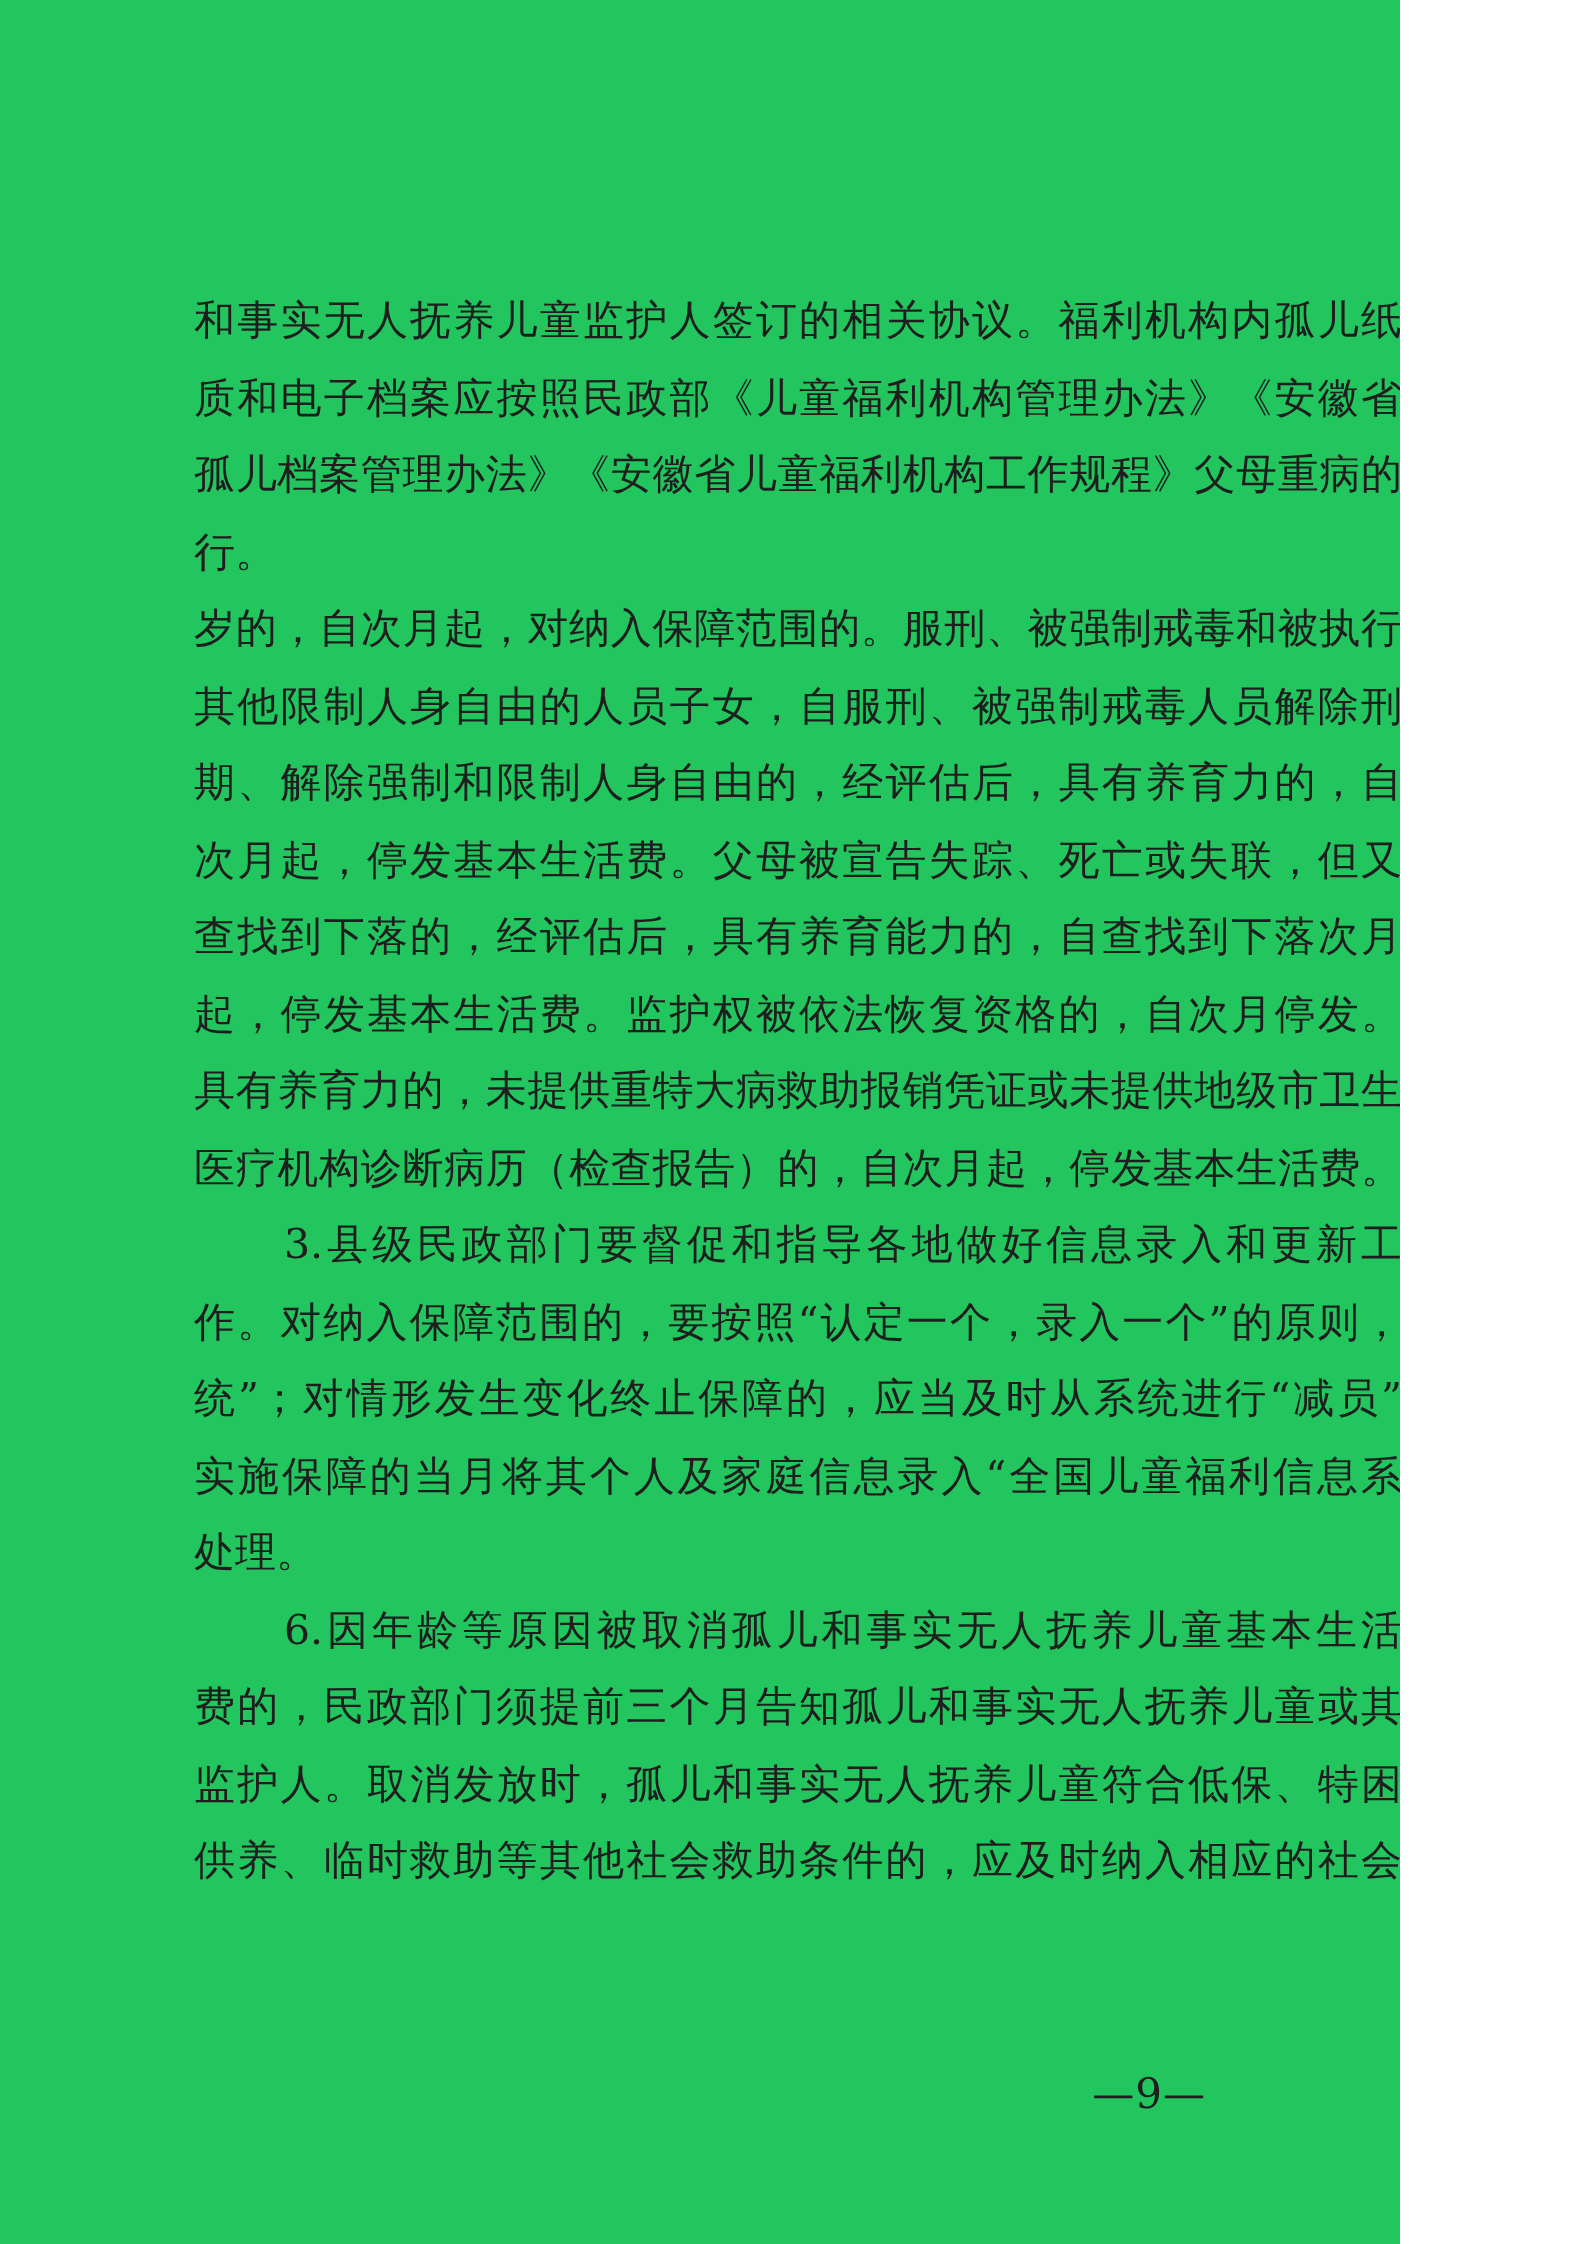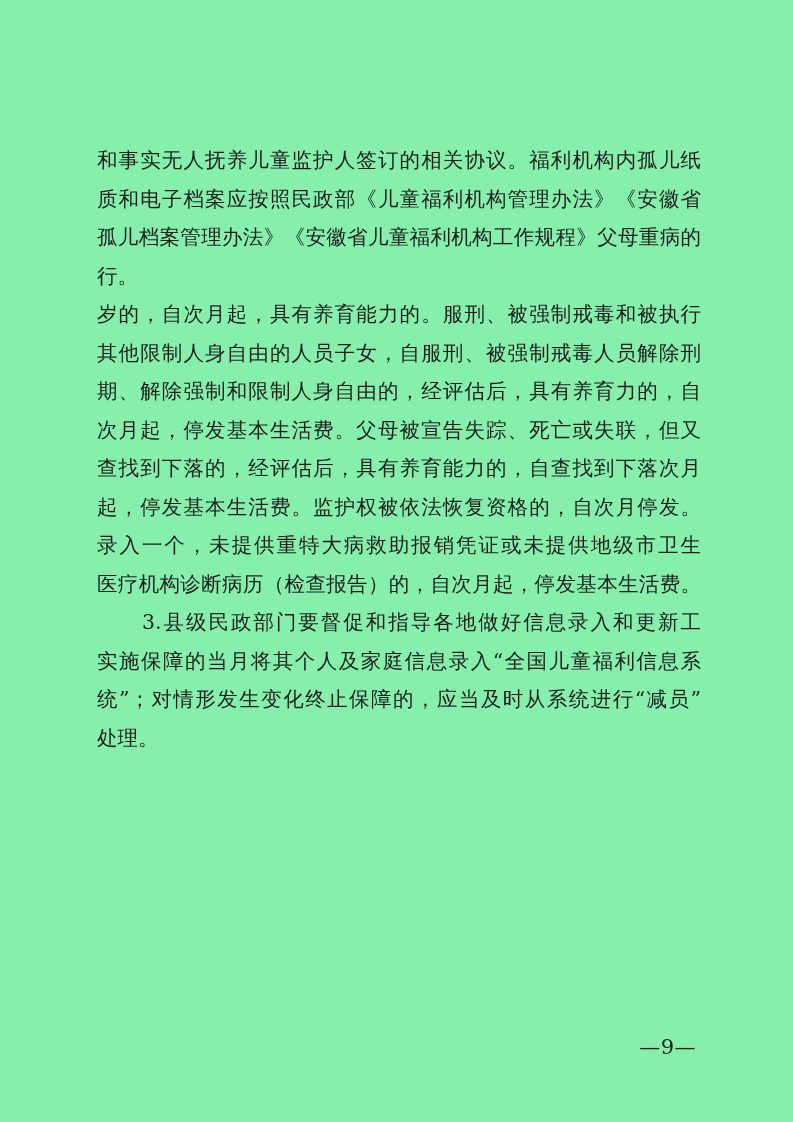--- a/index.html
+++ b/index.html
@@ -1,20 +1,20 @@
 <!DOCTYPE html>
 <html><head>
 <meta charset="utf-8">
 <style>
   html, body { margin: 0; padding: 0; background: #ffffff; }
   .page {
     position: relative;
-    width: 793px;
+    width: 700px;
     height: 1122px;
-    background: #86efac;
+    background: #22c55e;
     overflow: hidden;
     font-family: "DejaVu Serif", "Liberation Serif", serif;
     color: #1e1e1e;
   }
   .text-block {
     position: absolute;
     left: 97px;
     top: 141px;
     width: 604px;
   }
@@ -50,35 +50,42 @@
   <div class="text-block">
 
     <div class="para">
       <div class="line fill">和事实无人抚养儿童监护人签订的相关协议。福利机构内孤儿纸</div>
       <div class="line fill">质和电子档案应按照民政部《儿童福利机构管理办法》《安徽省</div>
       <div class="line fill">孤儿档案管理办法》《安徽省儿童福利机构工作规程》父母重病的</div>
       <div class="line">行。</div>
     </div>
 
     <div class="para">
-      <div class="line fill">岁的，自次月起，具有养育能力的。服刑、被强制戒毒和被执行</div>
+      <div class="line fill">岁的，自次月起，对纳入保障范围的。服刑、被强制戒毒和被执行</div>
       <div class="line fill">其他限制人身自由的人员子女，自服刑、被强制戒毒人员解除刑</div>
       <div class="line fill">期、解除强制和限制人身自由的，经评估后，具有养育力的，自</div>
       <div class="line fill">次月起，停发基本生活费。父母被宣告失踪、死亡或失联，但又</div>
       <div class="line fill">查找到下落的，经评估后，具有养育能力的，自查找到下落次月</div>
       <div class="line fill">起，停发基本生活费。监护权被依法恢复资格的，自次月停发。</div>
-      <div class="line fill">录入一个，未提供重特大病救助报销凭证或未提供地级市卫生</div>
+      <div class="line fill">具有养育力的，未提供重特大病救助报销凭证或未提供地级市卫生</div>
       <div class="line fill">医疗机构诊断病历（检查报告）的，自次月起，停发基本生活费。</div>
     </div>
 
     <div class="para">
       <div class="line fill">　　3.县级民政部门要督促和指导各地做好信息录入和更新工</div>
+      <div class="line fill">作。对纳入保障范围的，要按照“认定一个，录入一个”的原则，</div>
+      <div class="line fill">统”；对情形发生变化终止保障的，应当及时从系统进行“减员”</div>
       <div class="line fill">实施保障的当月将其个人及家庭信息录入“全国儿童福利信息系</div>
-      <div class="line fill">统”；对情形发生变化终止保障的，应当及时从系统进行“减员”</div>
       <div class="line">处理。</div>
     </div>
 
+    <div class="para">
+      <div class="line fill">　　6.因年龄等原因被取消孤儿和事实无人抚养儿童基本生活</div>
+      <div class="line fill">费的，民政部门须提前三个月告知孤儿和事实无人抚养儿童或其</div>
+      <div class="line fill">监护人。取消发放时，孤儿和事实无人抚养儿童符合低保、特困</div>
+      <div class="line fill">供养、临时救助等其他社会救助条件的，应及时纳入相应的社会</div>
+    </div>
 
   </div>
 
   <div class="page-number">—9—</div>
 
 </div>
 
 </body></html>

